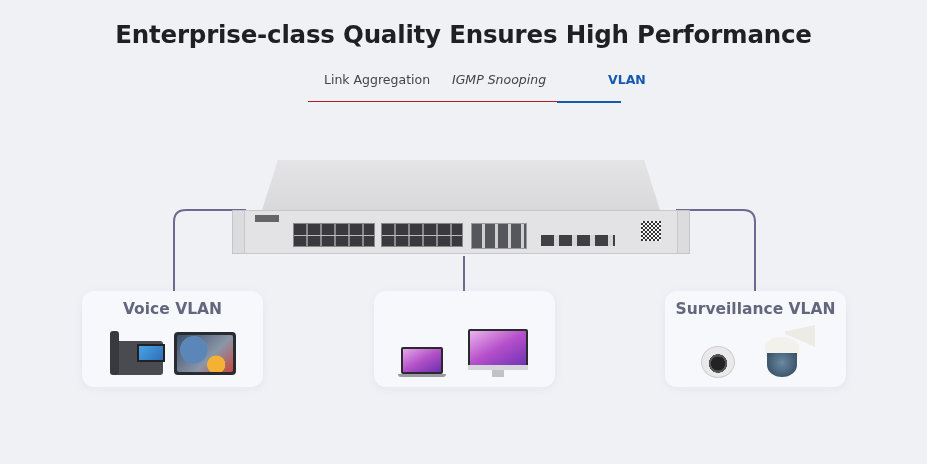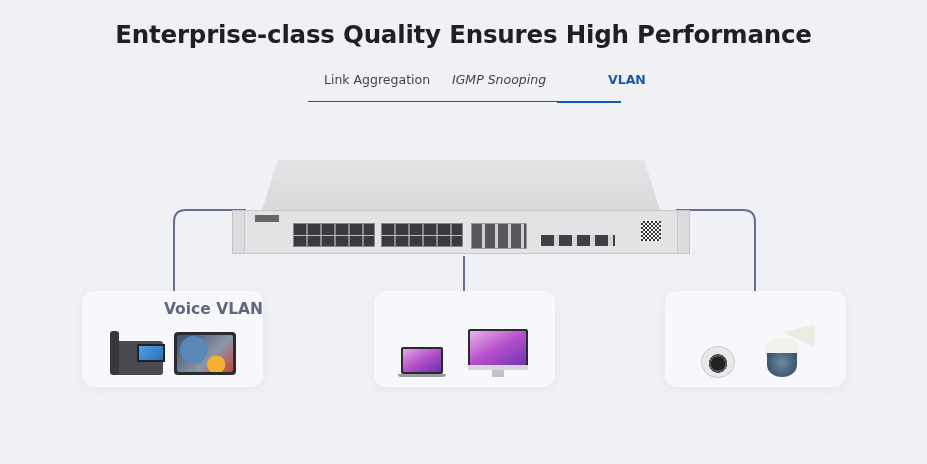--- a/index.html
+++ b/index.html
@@ -22,21 +22,21 @@
   .ear.l { left: 0; }
   .ear.r { right: 0; }
   .port-block { position: absolute; top: 12px; height: 24px; background: repeating-linear-gradient(90deg, #3a3a3e 0 12px, #8a8a8e 12px 14px); border: 1px solid #888; }
   .port-block::after { content: ""; position: absolute; left: 0; right: 0; top: 11px; height: 1px; background: #bbb; }
   .rj-block { position: absolute; top: 12px; height: 26px; background: repeating-linear-gradient(90deg, #55575c 0 10px, #cfcfd2 10px 13px); border: 1px solid #999; }
   .sfp-block { position: absolute; top: 24px; height: 11px; background: repeating-linear-gradient(90deg, #404044 0 13px, #d6d6d9 13px 18px); }
   .qr { position: absolute; right: 16px; top: 10px; width: 20px; height: 20px; background: repeating-conic-gradient(#333 0 25%, #f4f4f4 0 50%) 0 0/4px 4px; }
   .logo { position: absolute; left: 10px; top: 4px; width: 24px; height: 7px; background: #666; font-size: 4px; color: #fff; }
 
   .card { position: absolute; top: 291px; height: 96px; background: #f7f8fc; border-radius: 12px; box-shadow: 0 2px 8px rgba(150,155,180,0.12); }
-  .card h3 { position: absolute; top: 9px; left: 0; width: 100%; text-align: right; font-size: 15.5px; font-weight: bold; color: #64667e; white-space: nowrap; }
+  .card h3 { position: absolute; top: 9px; left: 0; width: 100%; text-align: center; font-size: 15.5px; font-weight: bold; color: #64667e; white-space: nowrap; }
   .c1 { left: 82px; width: 181px; }
   .c2 { left: 374px; width: 181px; }
   .c3 { left: 665px; width: 181px; }
 
   .dev { position: absolute; }
   
   .phone { left: 26px; top: 40px; width: 56px; height: 45px; }
   .phone .body { position: absolute; left: 7px; top: 10px; width: 48px; height: 34px; background: #4a4b50; border-radius: 3px; }
   .phone .screen { position: absolute; left: 22px; top: 3px; width: 28px; height: 18px; background: linear-gradient(135deg,#4aa3e6,#2d6fb8); border: 2px solid #222; }
   .phone .handset { position: absolute; left: 2px; top: 0; width: 9px; height: 44px; background: #38393d; border-radius: 3px; }
@@ -110,19 +110,20 @@
       <div class="base"></div>
   </div>
   <div class="dev imac">
     <div class="scr"></div>
       <div class="chin"></div>
       <div class="stand"></div>
   </div>
 </div>
 
 <div class="card c3">
+  <h3>Surveillance VLAN</h3>
   <div class="dev dome"></div>
   <div class="dev ptz">
     <div class="arm"></div>
       <div class="head"></div>
       <div class="globe"></div>
   </div>
 </div>
 
 </body></html>

